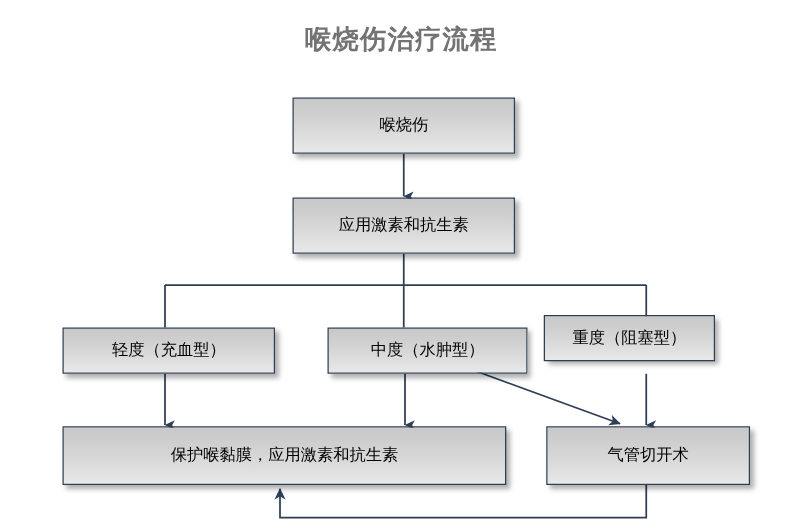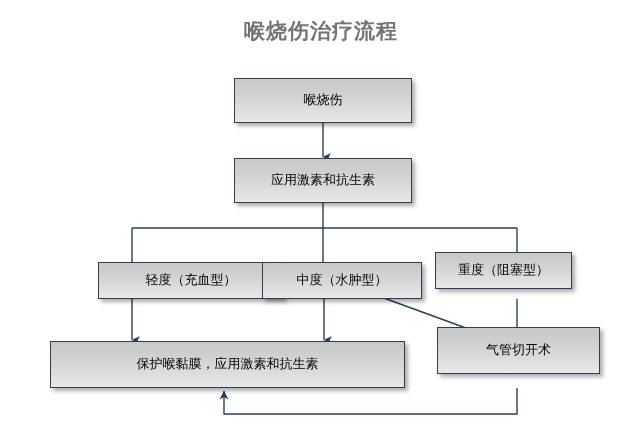--- a/index.html
+++ b/index.html
@@ -123,34 +123,34 @@
   </svg>
 
   <div class="node" style="left:234px; top:78px; width:178px; height:45px;">
     <span class="node-label">喉烧伤</span>
   </div>
 
   <div class="node" style="left:234px; top:158px; width:178px; height:45px;">
     <span class="node-label">应用激素和抗生素</span>
   </div>
 
-  <div class="node" style="left:50px; top:262px; width:186px; height:37px;margin-left:48px;">
+  <div class="node" style="left:50px; top:262px; width:170px; height:37px;">
     <span class="node-label">轻度（充血型）</span>
   </div>
 
   <div class="node" style="left:244px; top:262px; width:160px; height:37px;margin-left:18px;">
     <span class="node-label">中度（水肿型）</span>
   </div>
 
   <div class="node" style="left:435px; top:252px; width:137px; height:37px;">
     <span class="node-label">重度（阻塞型）</span>
   </div>
 
   <div class="node" style="left:50px; top:341px; width:355px; height:47px;justify-content:center;">
     <span class="node-label">保护喉黏膜，应用激素和抗生素</span>
   </div>
 
-  <div class="node" style="left:437px; top:327px; width:163px; height:47px;">
+  <div class="node" style="left:437px; top:341px; width:163px; height:47px;">
     <span class="node-label">气管切开术</span>
   </div>
 
 
 </div>
 
 </body></html>

